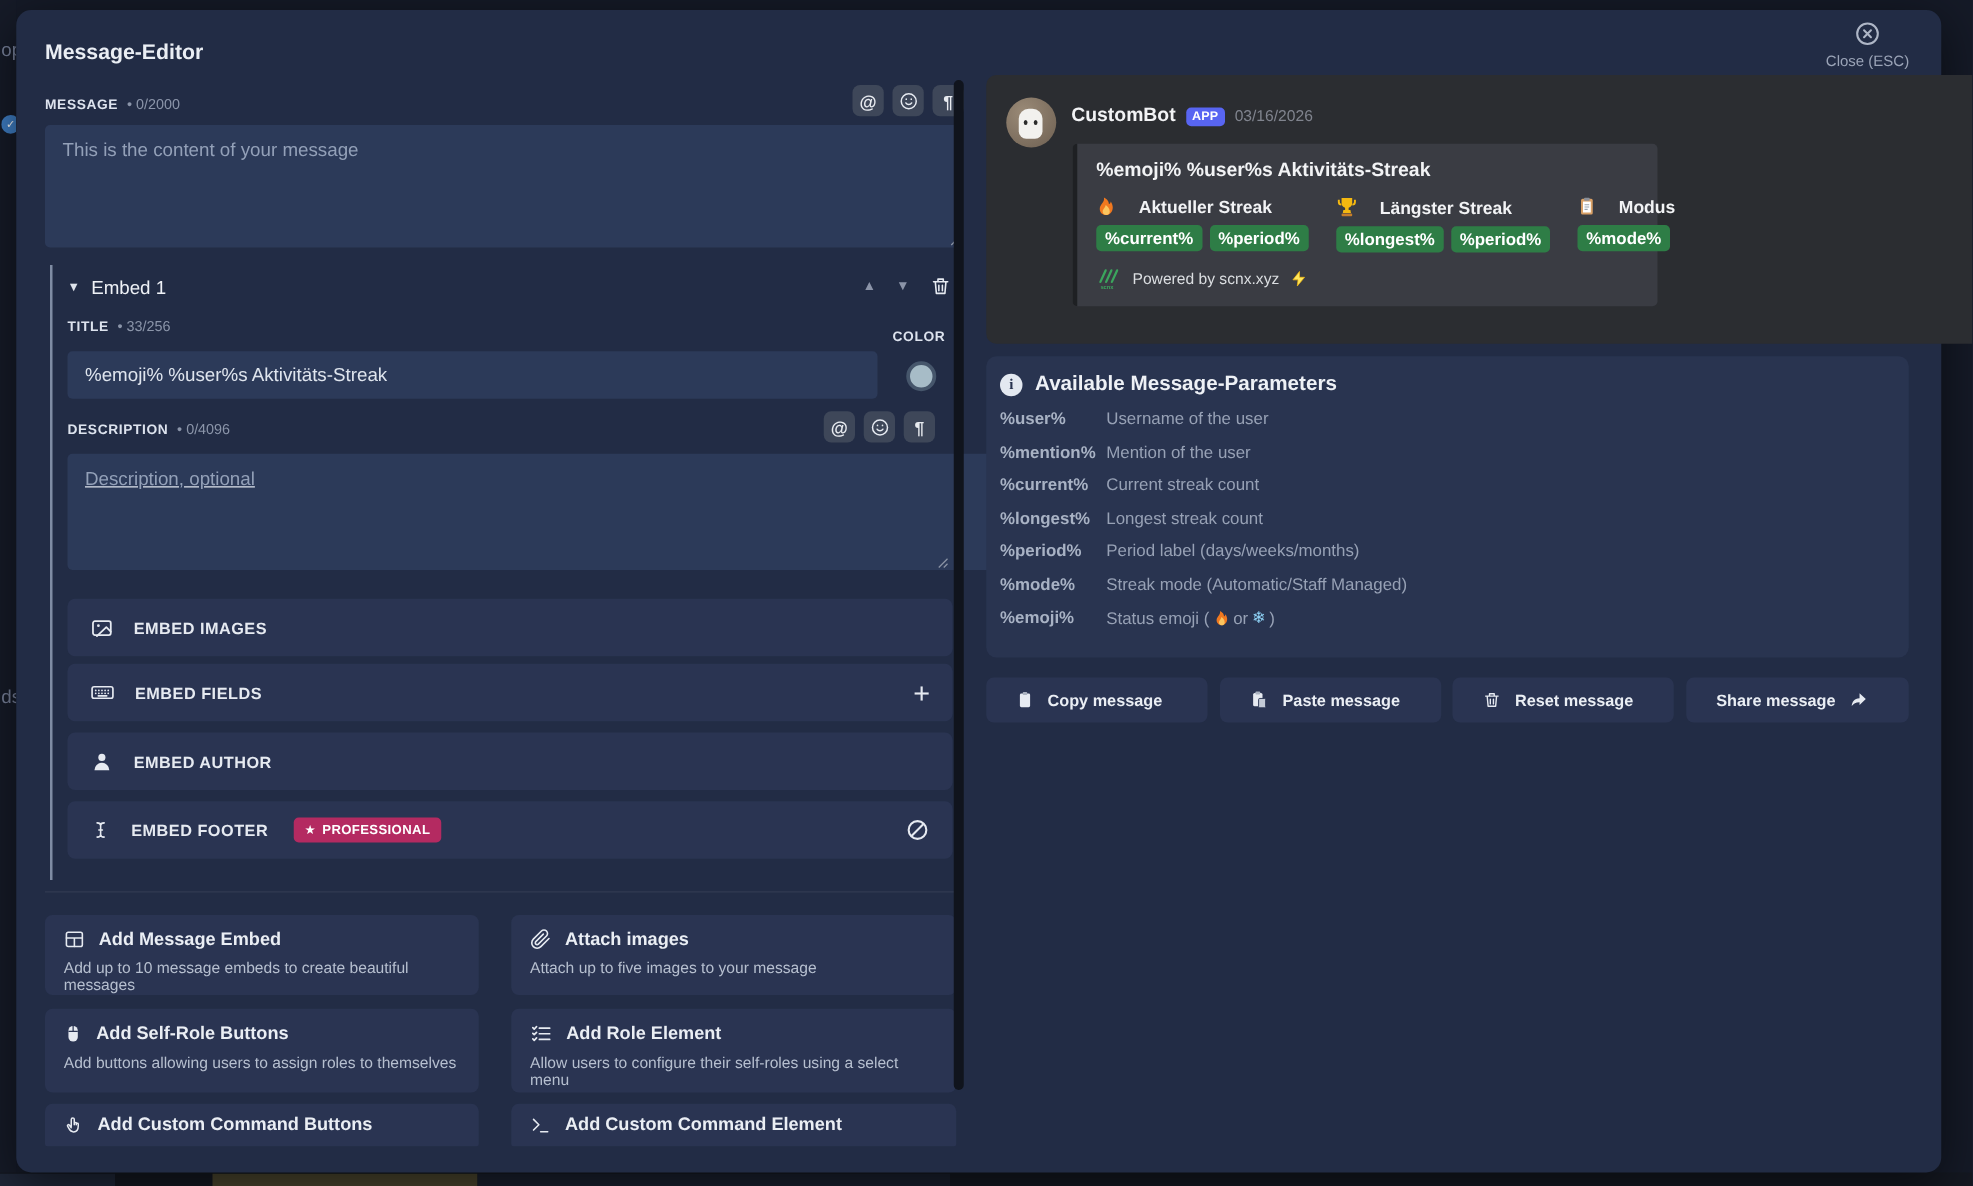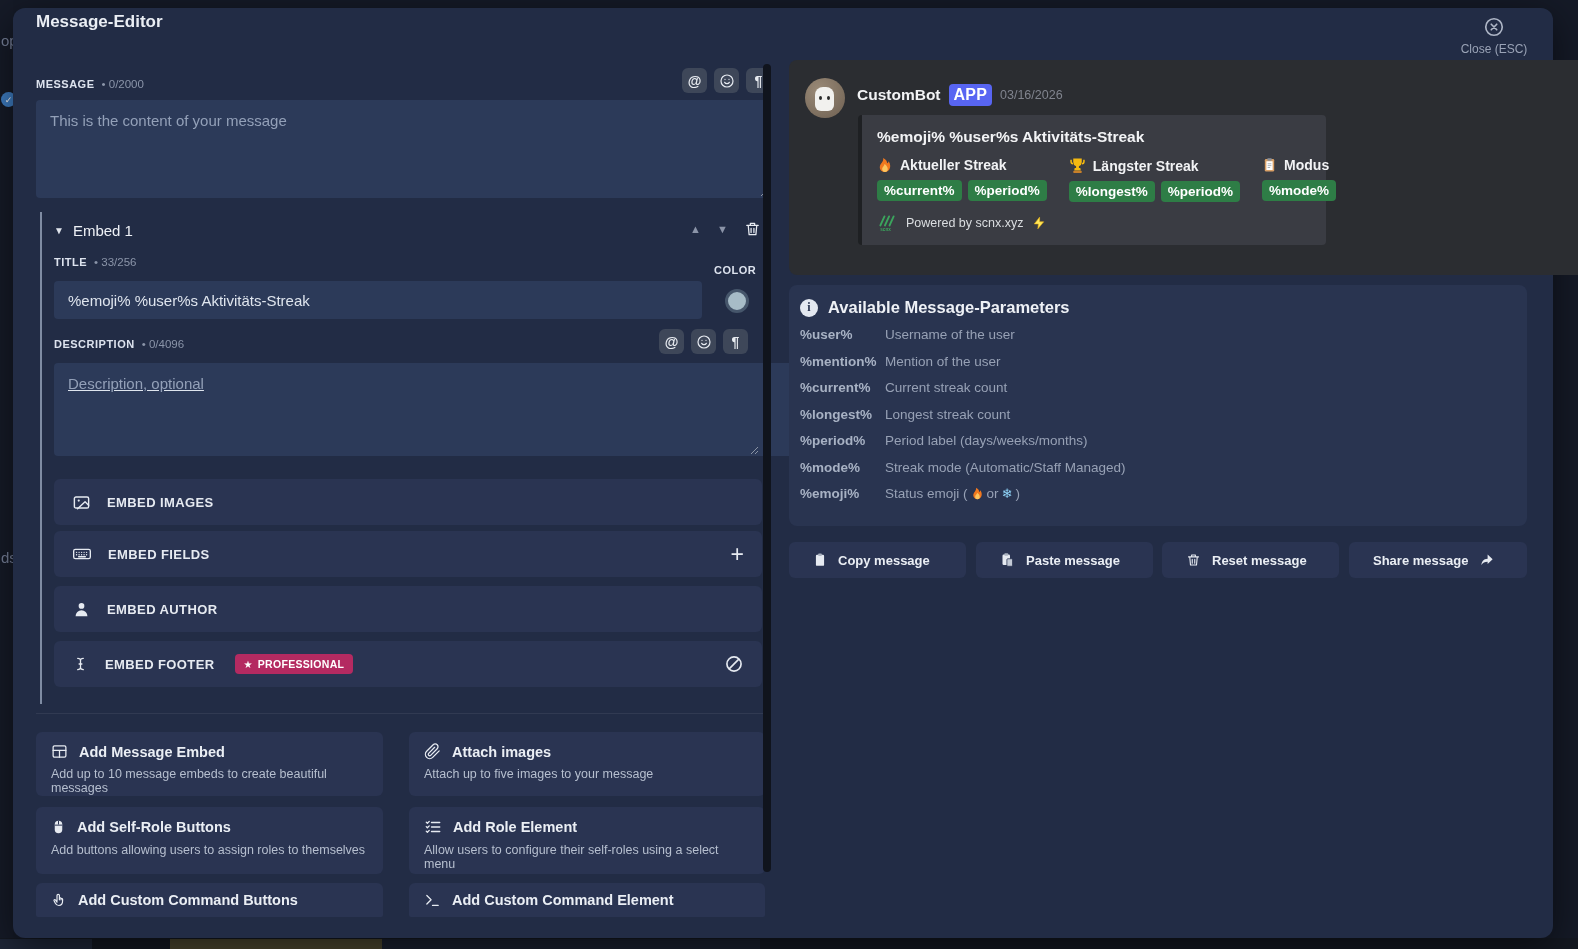--- a/index.html
+++ b/index.html
@@ -9,21 +9,21 @@
   
   .bg-left-strip { position:absolute; left:0; top:0; width:13px; height:949px; background:#161b28; overflow:hidden; }
   .bg-left-text { position:absolute; left:1px; color:#77819a; font-size:15px; white-space:nowrap; }
   .bg-check-wrap { position:absolute; left:1px; top:92px; width:12px; height:16px; overflow:hidden; }
   .bg-check { width:15px; height:15px; border-radius:50%; background:#3f7fc6; color:#fff; font-size:9px; display:flex; align-items:center; justify-content:center; }
   .bg-bottom { position:absolute; left:0; top:938px; width:1578px; height:11px; background:#141821; }
   .bg-bot-seg { position:absolute; top:1px; height:10px; }
 
   
   .modal { position:absolute; left:13px; top:8px; width:1540px; height:930px; background:#222c45; border-radius:12px; box-shadow:0 10px 40px rgba(0,0,0,.55); }
-  .modal-title { position:absolute; left:23px; top:4px; font-size:17px; font-weight:700; color:#eaeef4; }
+  .modal-title { position:absolute; left:23px; top:24px; font-size:17px; font-weight:700; color:#eaeef4; }
   .close-box { position:absolute; right:14px; top:8px; width:90px; text-align:center; cursor:pointer; }
   .close-box svg { display:block; margin:0 auto; }
   .close-label { font-size:12px; color:#9aa3b6; margin-top:4px; }
 
   .uc-label { font-weight:700; font-size:11px; letter-spacing:.5px; color:#dde3ee; }
   .counter { font-size:11.5px; color:#8b95a9; margin-left:7px; font-weight:400; letter-spacing:0; }
 
   .icon-btn { width:25px; height:25px; border-radius:6px; background:#3e4759; color:#e8ebf0; display:flex; align-items:center; justify-content:center; font-size:14px; font-weight:600; cursor:pointer; }
   .toolbar { position:absolute; display:flex; gap:7px; }
 
@@ -58,27 +58,27 @@
   .scrollbar { position:absolute; left:750px; top:56px; width:8px; height:808px; border-radius:4px; background:#10141d; cursor:grab; }
 
   
   .preview { position:absolute; left:776px; top:52px; width:876px; height:215px; background:#2b2d31; border-radius:8px; }
   .avatar { position:absolute; left:16px; top:18px; width:40px; height:40px; border-radius:50%; background:radial-gradient(circle at 35% 30%, #9a8a77, #6e6052); overflow:hidden; }
   .robot-head { position:absolute; left:10px; top:9px; width:19px; height:24px; background:#f2f1ee; border-radius:8px 8px 6px 6px; }
   .robot-head .eye { position:absolute; top:9px; width:3px; height:4px; border-radius:50%; background:#2b2b2b; }
   .eye.l { left:4px; } .eye.r { right:4px; }
   .name-row { position:absolute; left:68px; top:24px; display:flex; align-items:center; gap:8px; }
   .bot-name { font-size:15.5px; font-weight:600; color:#f2f3f5; }
-  .app-badge { background:#5865f2; color:#fff; font-size:16px; font-weight:700; border-radius:4px; padding:2px 5px; letter-spacing:.2px; }
+  .app-badge { background:#5865f2; color:#fff; font-size:10px; font-weight:700; border-radius:4px; padding:2px 5px; letter-spacing:.2px; }
   .msg-date { font-size:12.5px; color:#80848e; }
 
   .d-embed { position:absolute; left:69px; top:55px; width:468px; background:#3a3c43; border-left:4px solid #1e2023; border-radius:4px; padding:13px 16px 12px 15px; }
   .d-embed-title { font-size:15.5px; font-weight:700; color:#f2f3f5; }
   .d-fields { display:flex; gap:22px; margin-top:11px; }
-  .d-field-name { display:flex; align-items:flex-end; gap:7px; font-size:14px; font-weight:700; color:#f2f3f5; }
+  .d-field-name { display:flex; align-items:flex-end; gap:18px; font-size:14px; font-weight:700; color:#f2f3f5; }
   .d-field-vals { display:flex; gap:6px; margin-top:7px; }
   .g-badge { background:#2e7d46; color:#fff; font-weight:700; font-size:13.5px; border-radius:4px; padding:3px 7px; }
   .d-footer { display:flex; align-items:center; gap:9px; margin-top:11px; font-size:12.5px; color:#dbdee1; }
 
   
   .params { position:absolute; left:776px; top:277px; width:738px; height:241px; background:#293450; border-radius:8px; padding:13px 11px; }
   .params-head { display:flex; align-items:center; gap:10px; font-size:16.5px; font-weight:700; color:#eef1f6; margin-bottom:10px; }
   .info-ic { width:18px; height:18px; border-radius:50%; background:#e3e8f0; color:#293450; font-size:12px; font-weight:700; display:flex; align-items:center; justify-content:center; font-family:"Liberation Serif",serif; }
   .param-row { display:flex; font-size:13.5px; margin-bottom:11.5px; }
   .param-name { width:85px; flex:0 0 85px; font-weight:700; color:#a8b2c4; }

